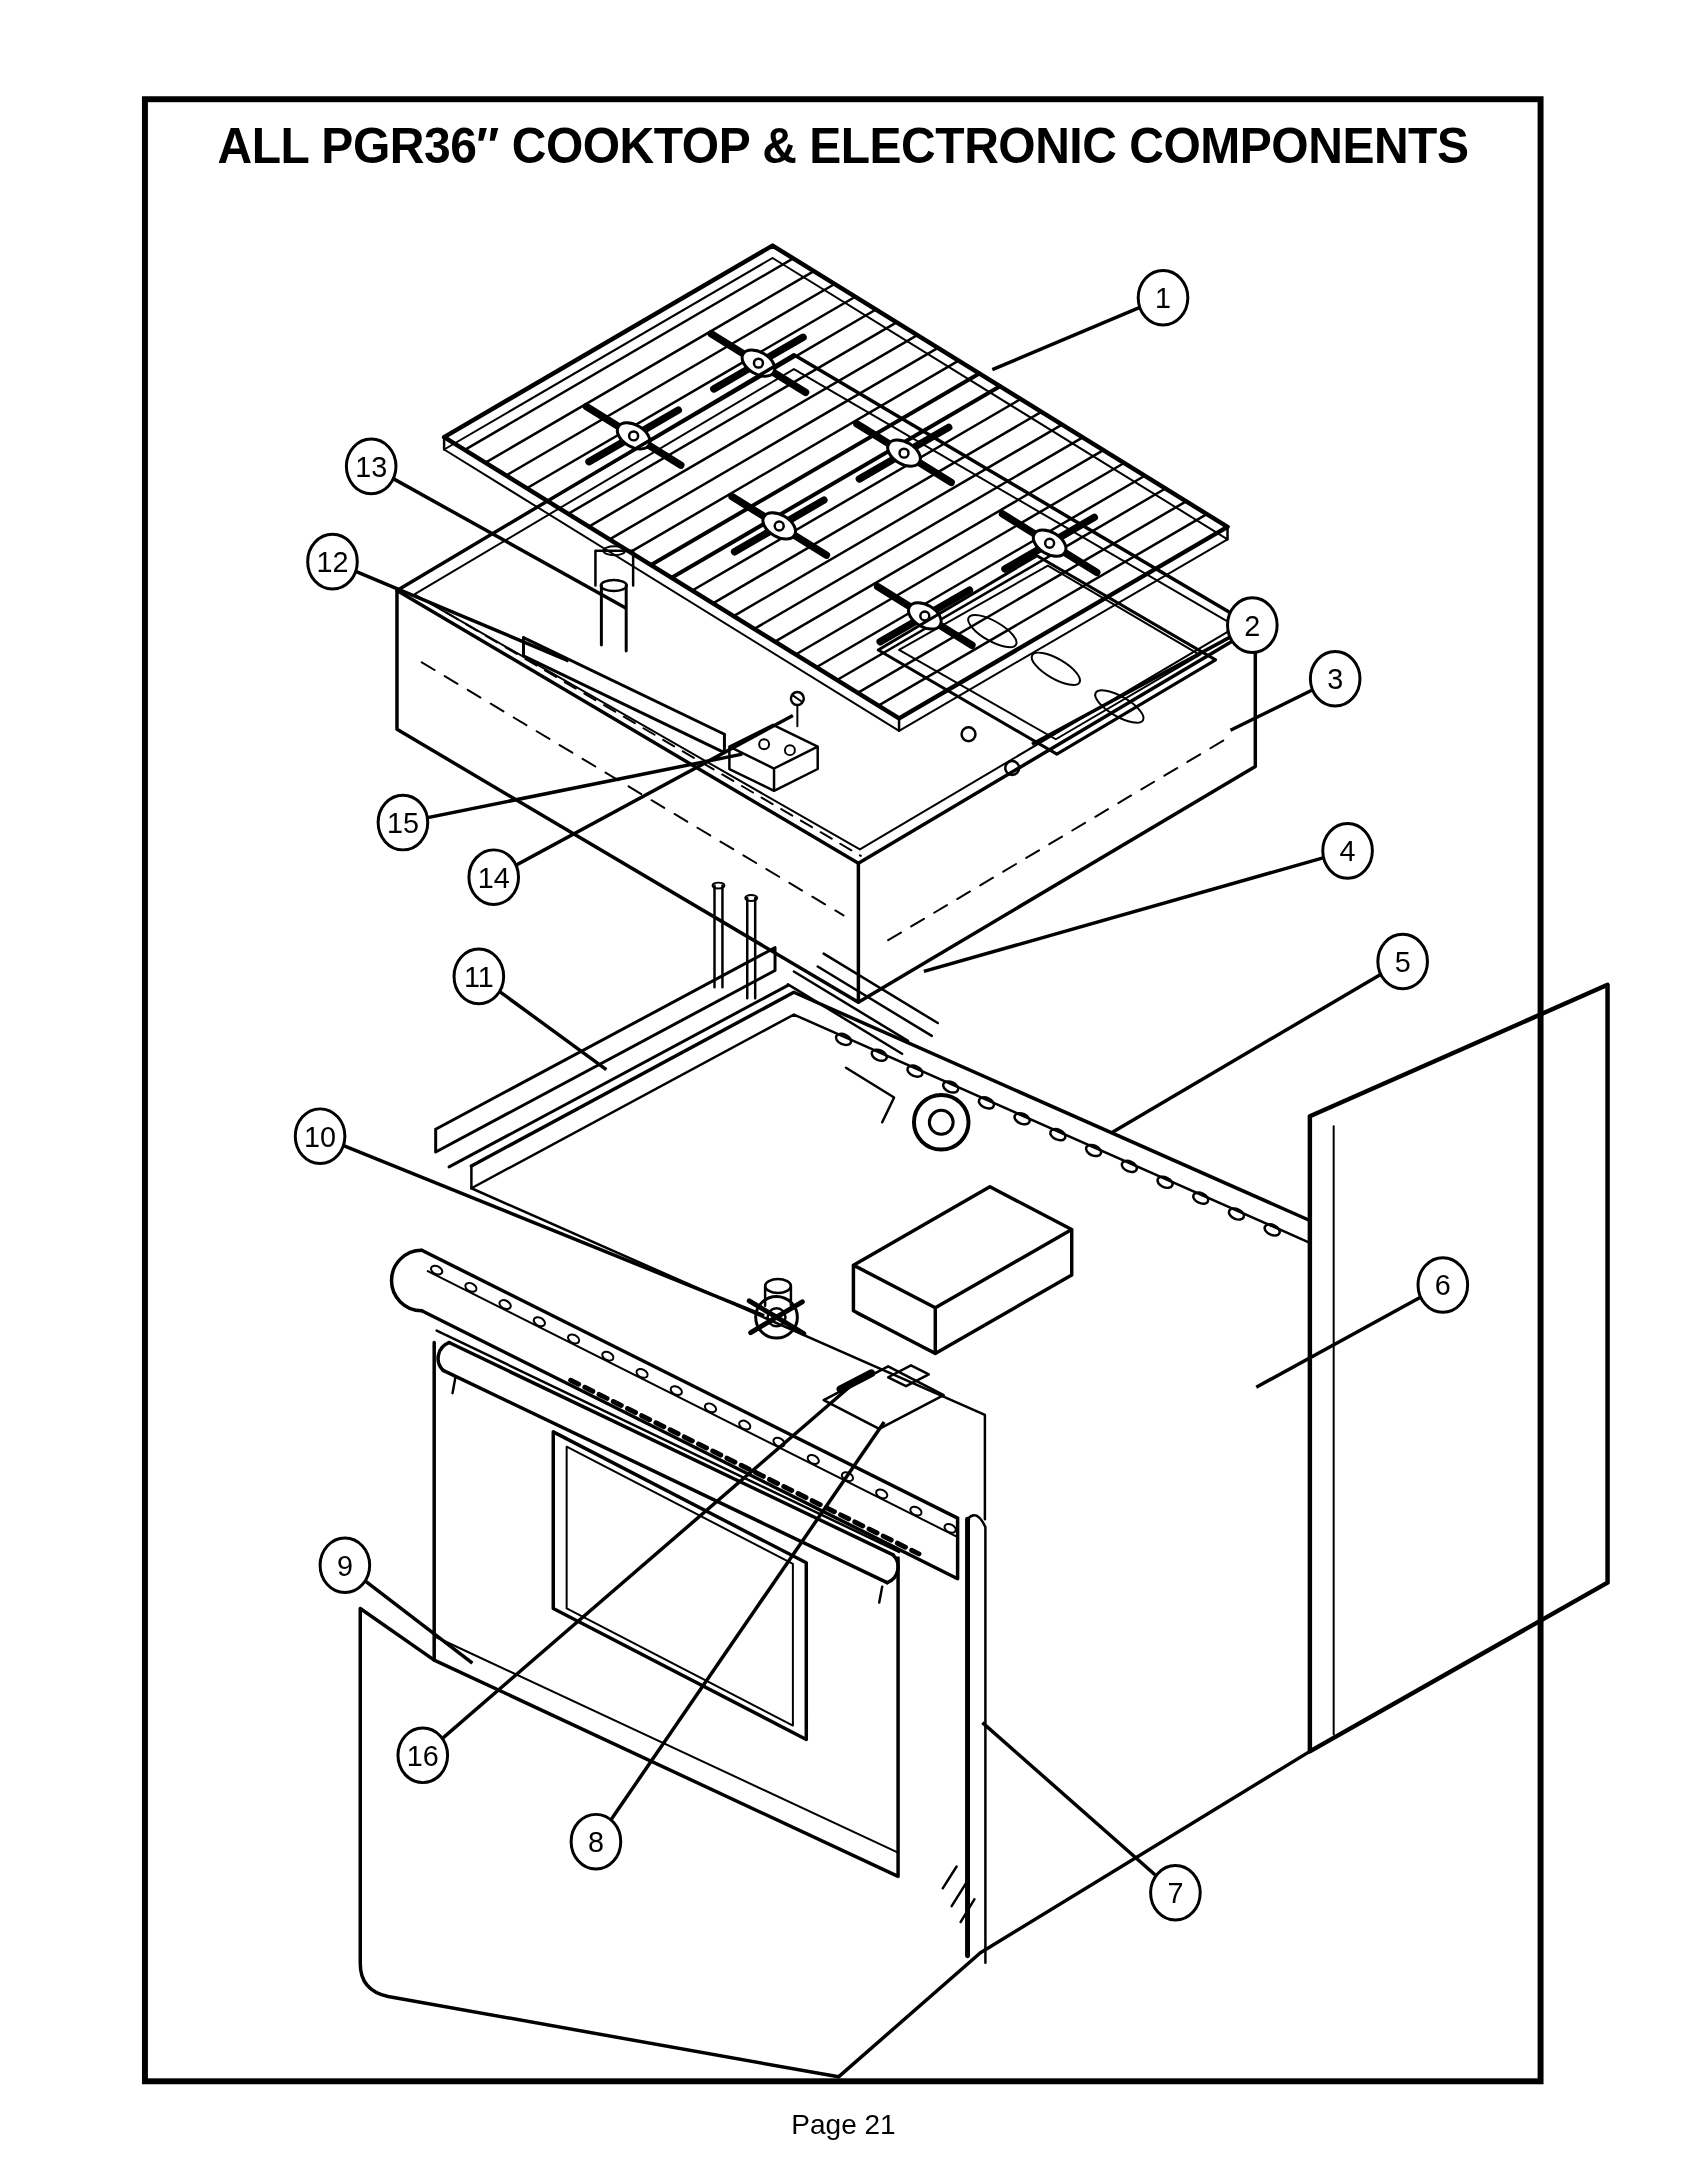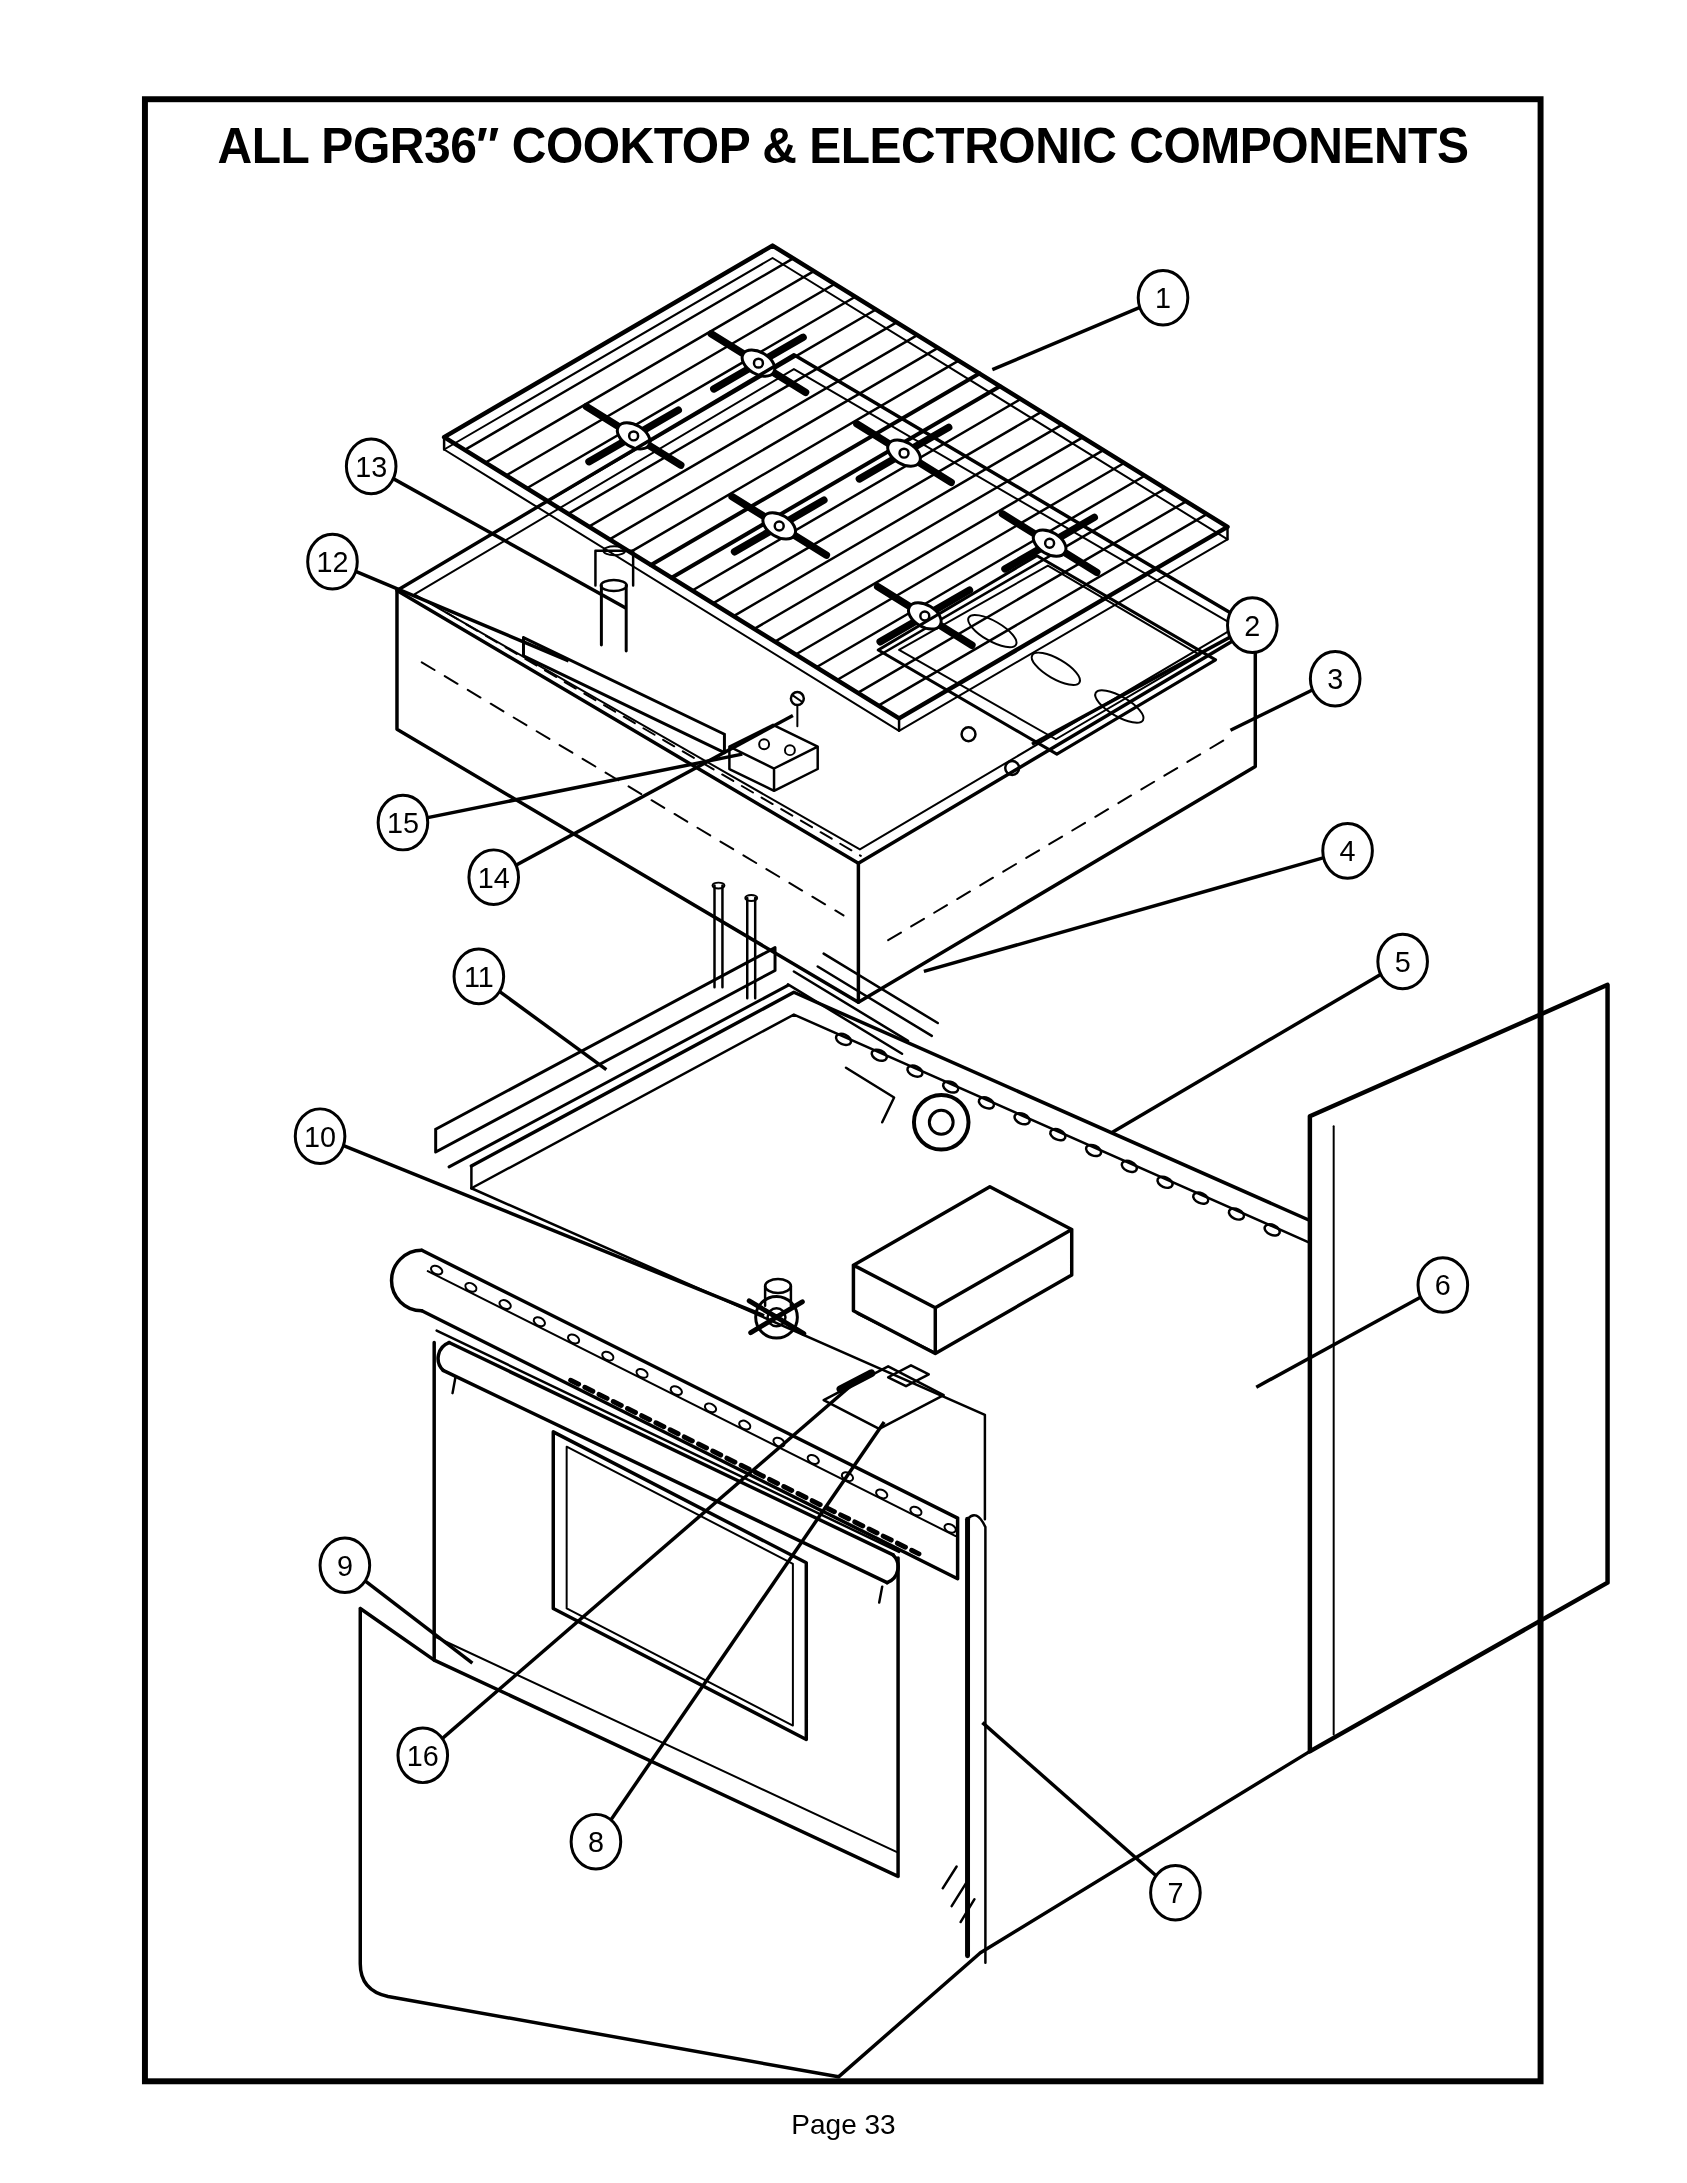--- a/index.html
+++ b/index.html
@@ -300,15 +300,15 @@
         </g>
         <g>
           <line x1="852" y1="3538" x2="1716" y2="2792" stroke="#000000" stroke-width="7"></line>
           <ellipse cx="852" cy="3538" rx="50" ry="55" fill="#ffffff" stroke="#000000" stroke-width="6"></ellipse>
           <text x="852" y="3559" text-anchor="middle" font-size="58" font-family="Liberation Sans, sans-serif" fill="#000000">16</text>
         </g>
       </g>
   </svg>
 
   <h1 class="title"><span>ALL PGR36″ COOKTOP &amp; ELECTRONIC COMPONENTS</span></h1>
-  <div class="footer">Page 33</div>
+  <div class="footer">Page 21</div>
 </div>
 
 
 </body></html>

